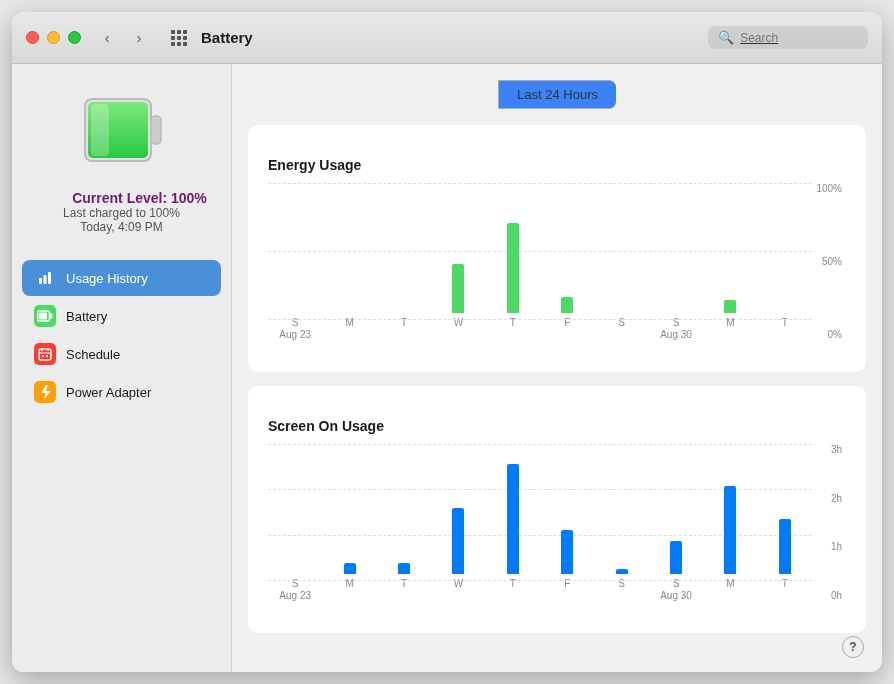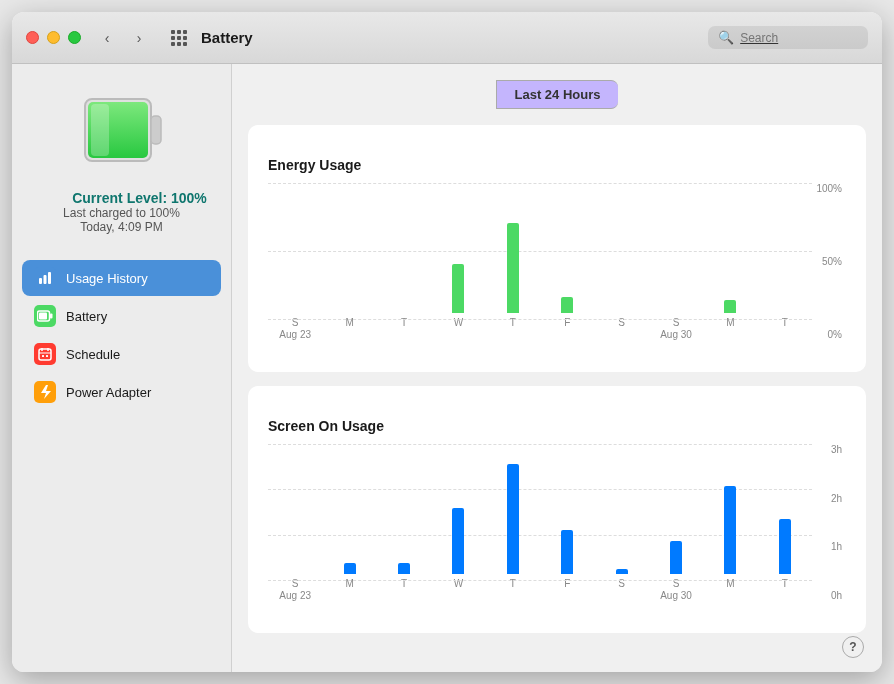--- a/index.html
+++ b/index.html
@@ -121,21 +121,21 @@
       margin-bottom: 16px;
     }
     .battery-icon-container svg { width: 100%; height: 100%; }
     .battery-status {
       text-align: center;
       margin-bottom: 16px;
     }
     .battery-level {
       font-size: 14px;
       font-weight: 700;
-      color: #0f766e;
+      color: #701a75;
       margin-left: 36px;
     }
     .battery-charged {
       font-size: 12px;
       color: #555;
     }
     .battery-time {
       font-size: 12px;
       color: #555;
     }
@@ -187,23 +187,23 @@
     
     .tab-row {
       display: flex;
       justify-content: center;
       gap: 0;
       margin-bottom: 16px;
     }
     .tab-btn {
       padding: 6px 18px;
       border: 1px solid #aaa;
-      background: #c4b5fd;
+      background: #3b82f6;
       font-size: 13px;
-      font-weight: 700;
+      font-weight: 400;
       cursor: pointer;
       color: #333;
     }
     .tab-btn:first-child {
       border-radius: 7px 0 0 7px;
       border-right: none;
     }
     .tab-btn:last-child {
       border-radius: 0 7px 7px 0;
     }

